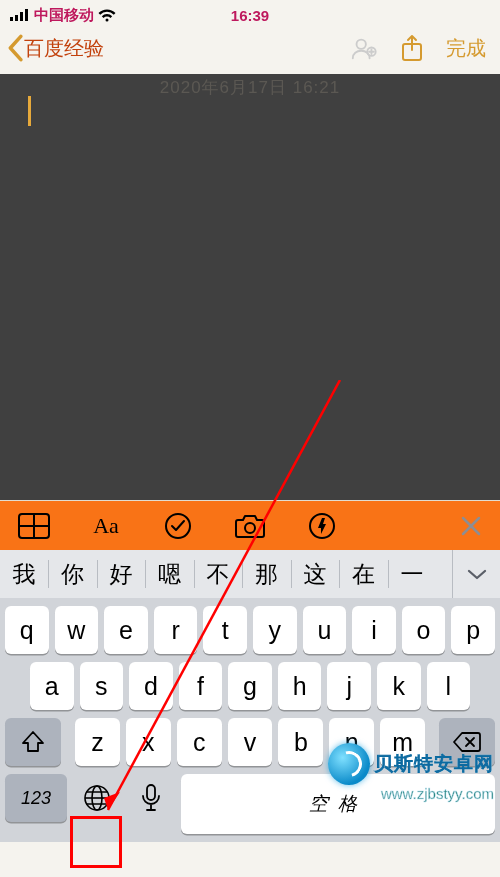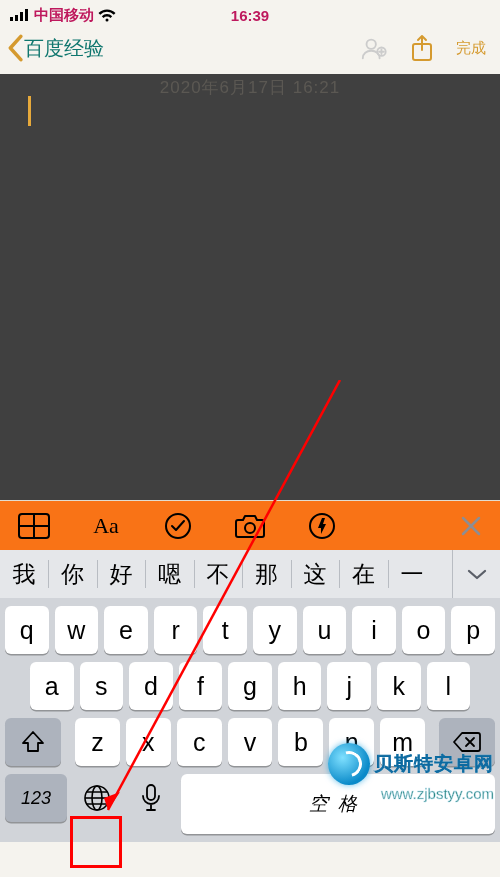--- a/index.html
+++ b/index.html
@@ -10,26 +10,26 @@
   .status-bar { display: flex; align-items: center; justify-content: flex-start; padding: 4px 10px 0 10px; height: 26px; font-size: 15px; font-weight: 600; color: #be185d; }
   .status-left, .status-right { display: flex; align-items: center; gap: 4px; }
   .status-center { position: absolute; left: 50%; transform: translateX(-50%); font-weight: 700; }
   .battery { display: inline-flex; align-items: center; gap: 1px; }
   .battery-body { width: 28px; height: 13px; border: 1.5px solid #000; border-radius: 3px; position: relative; }
   .battery-fill { position: absolute; left: 1px; top: 1px; height: calc(100% - 2px); background: #000; border-radius: 1px; }
   .battery-tip { width: 2px; height: 5px; background: #000; border-radius: 0 2px 2px 0; }
 
   
   .nav-bar { display: flex; align-items: center; justify-content: space-between; padding: 4px 14px 8px 6px; height: 48px; }
-  .nav-left { display: flex; align-items: center; color: #0f766e; }
+  .nav-left { display: flex; align-items: center; color: #c2410c; }
   .nav-back { font-size: 26px; line-height: 1; font-weight: 400; margin-right: 0px; }
   .nav-title { font-size: 20px; letter-spacing: 0px; }
   .nav-right { display: flex; align-items: center; gap: 20px; }
   .nav-icon { width: 28px; height: 28px; display: flex; align-items: center; justify-content: center; }
-  .done { color: #d59a2f; font-size: 15px; }
+  .done { color: #d59a2f; font-size: 20px; }
 
   
   .note-area { position: relative; background: #404040; height: 426px; }
   .note-date { text-align: center; color: rgba(170,160,140,0.25); font-size: 17px; padding-top: 2px; letter-spacing: 1px; }
   .cursor { position: absolute; left: 28px; top: 22px; width: 3px; height: 30px; background: #e6a93b; }
 
   
   .notes-toolbar { display: flex; align-items: center; justify-content: space-between; padding: 0 18px; height: 50px; background: #f97316; border-top: 0.5px solid #e2ddd0; }
   .nt-left { display: flex; align-items: center; gap: 40px; }
   .nt-icon { width: 32px; height: 30px; display:flex; align-items:center; justify-content:center; }

